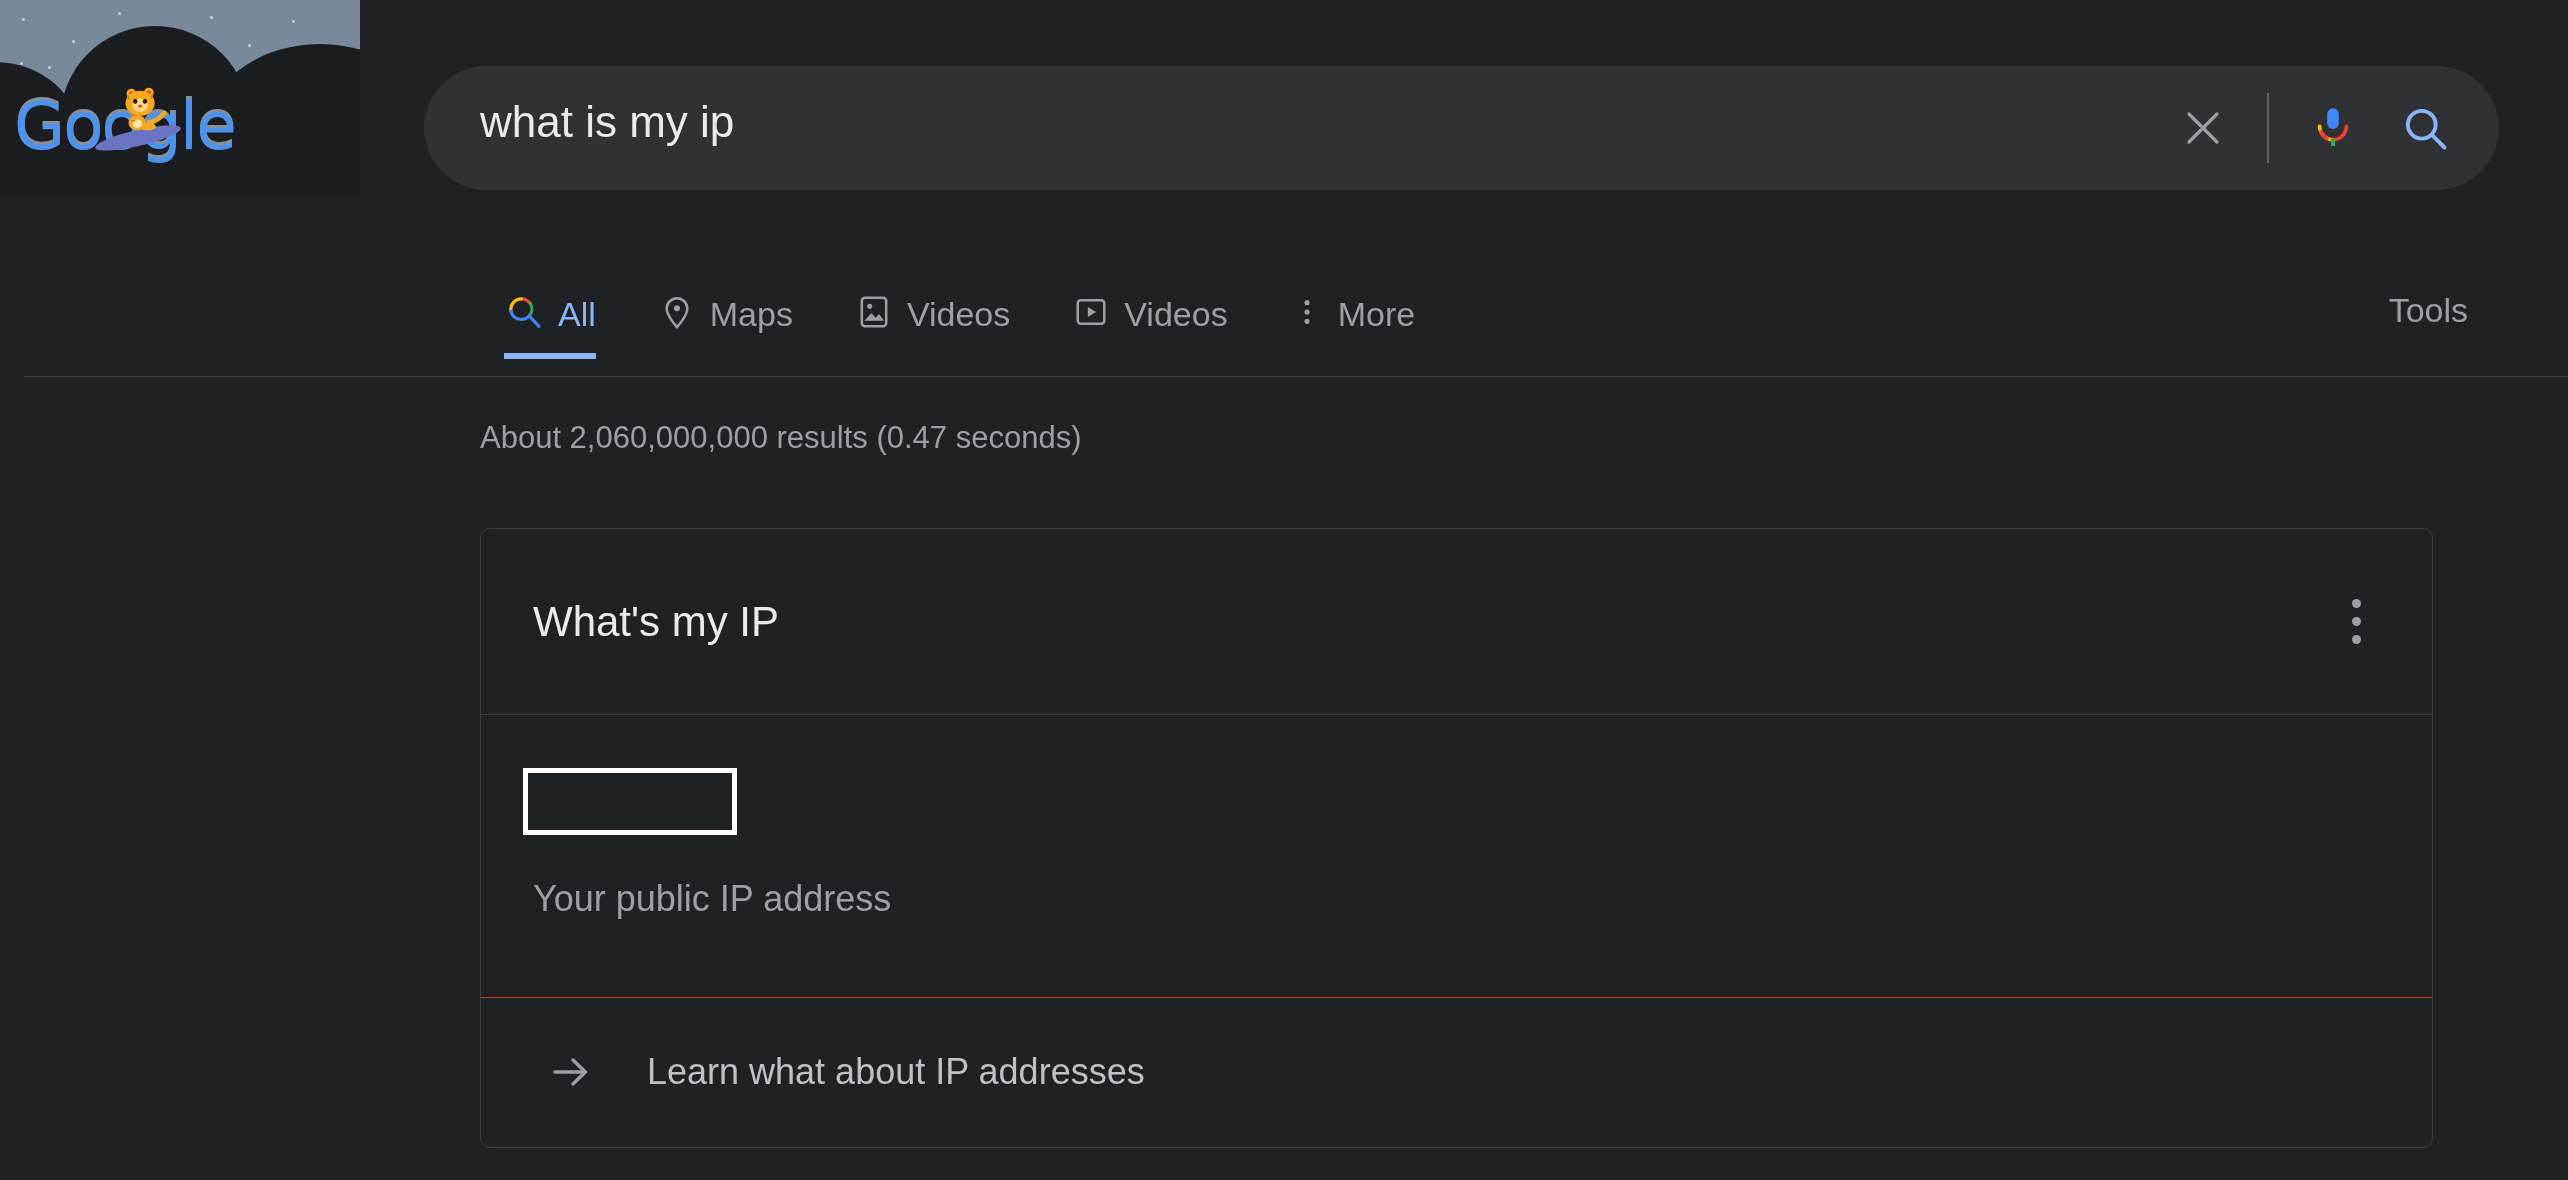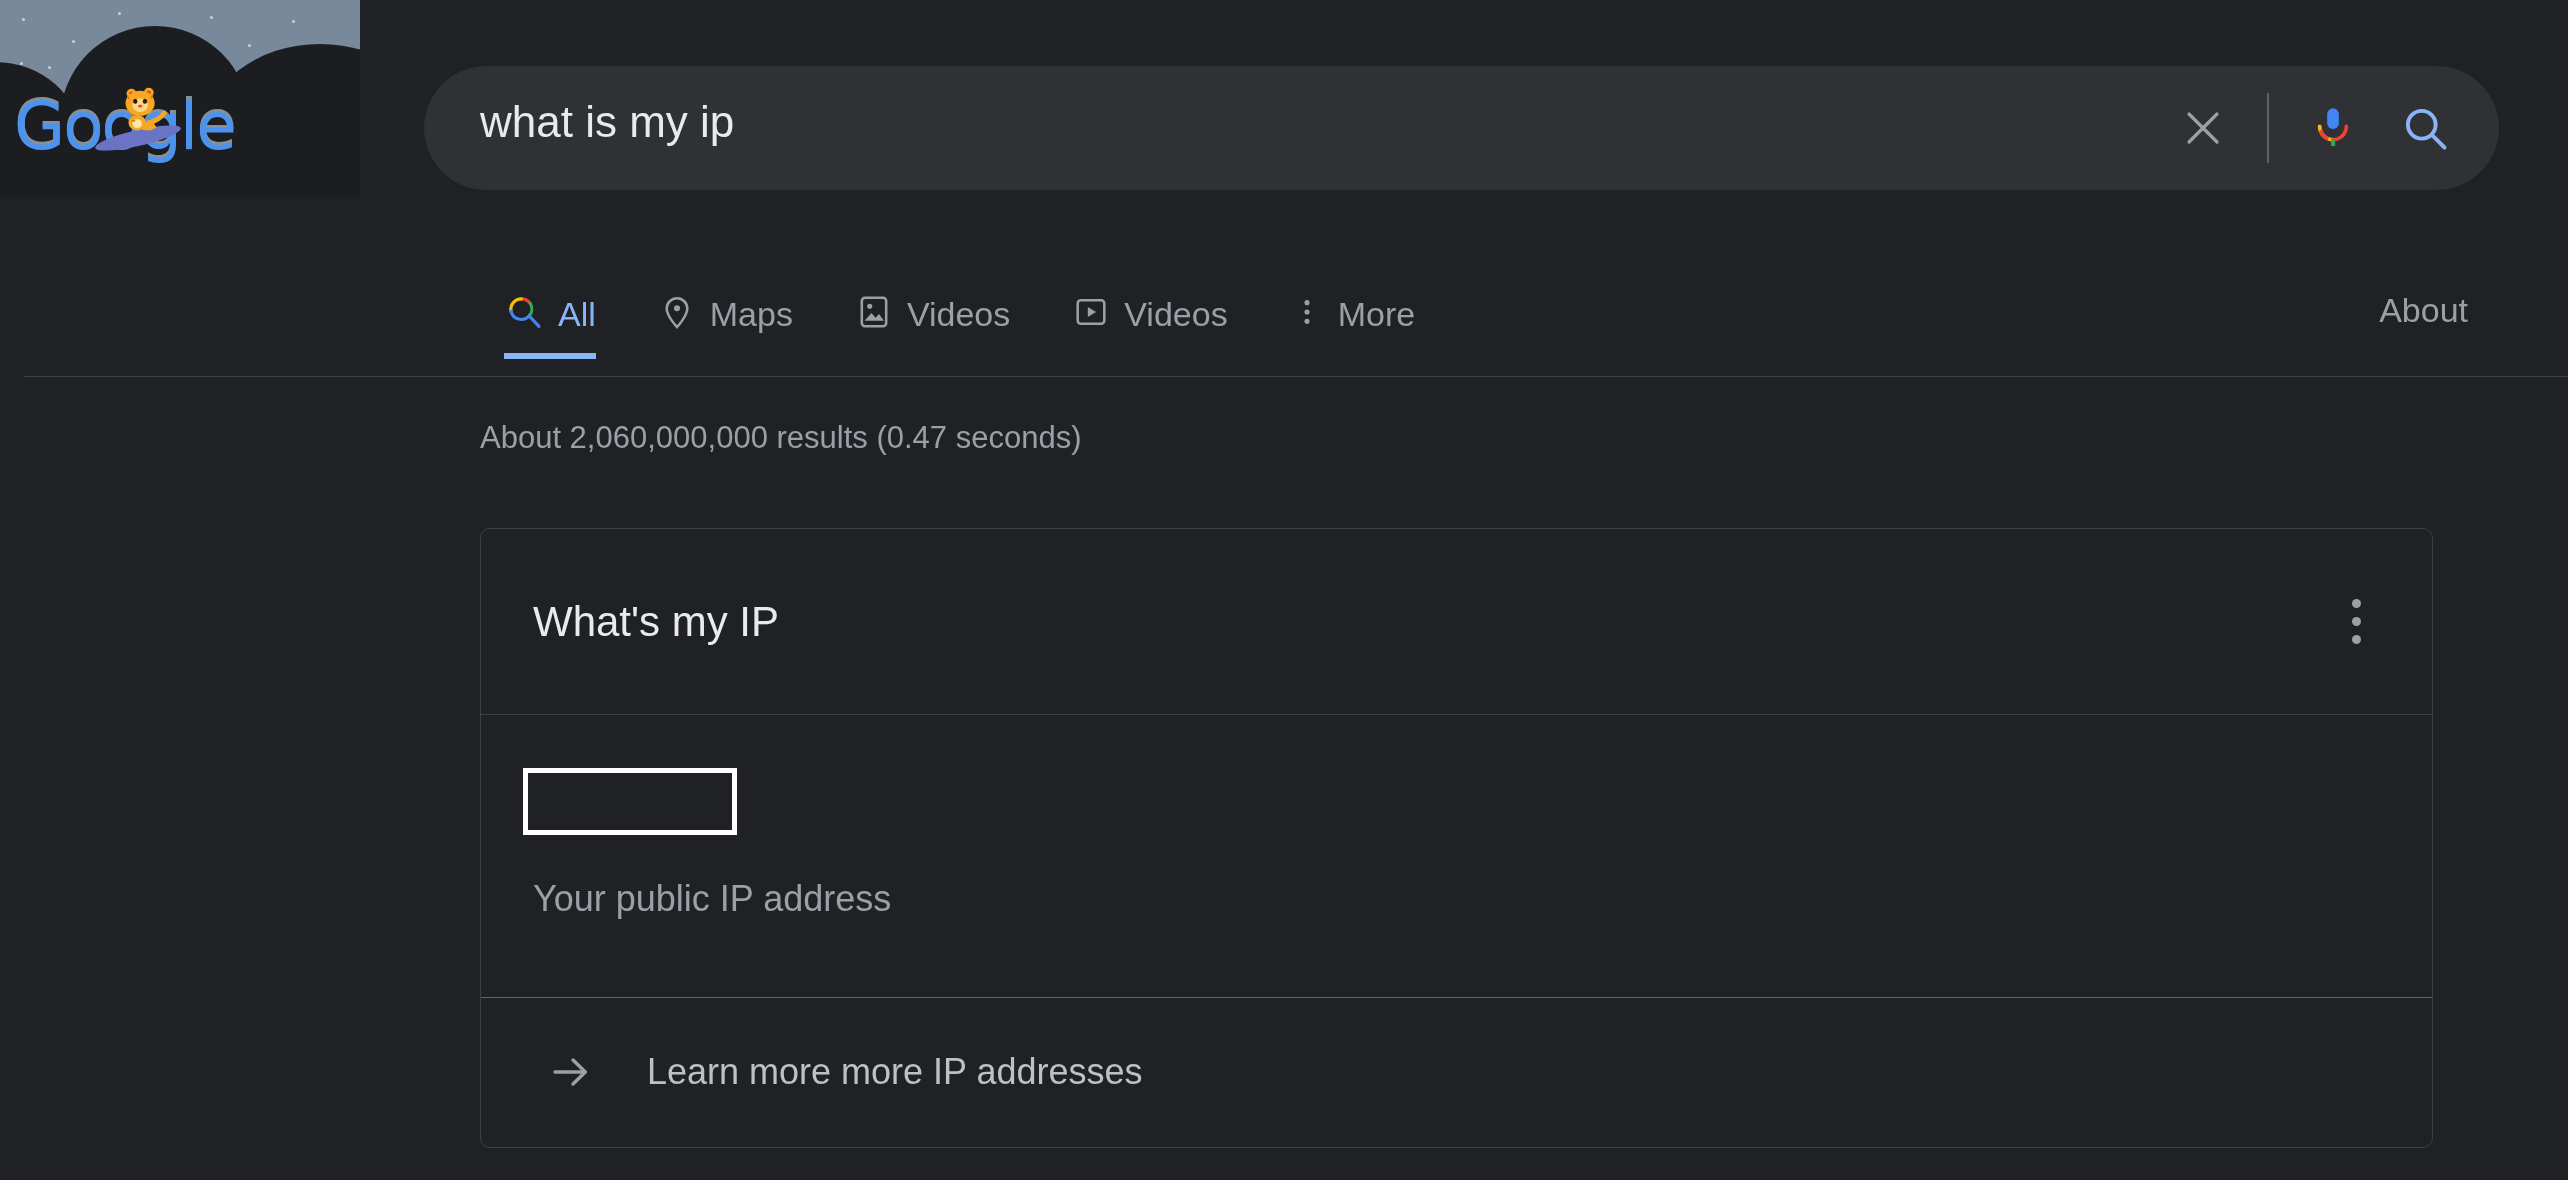--- a/index.html
+++ b/index.html
@@ -404,21 +404,21 @@
           <circle cx="12" cy="5.4" r="1.8" fill="#9aa0a6"></circle>
           <circle cx="12" cy="12" r="1.8" fill="#9aa0a6"></circle>
           <circle cx="12" cy="18.6" r="1.8" fill="#9aa0a6"></circle>
         </svg>
       </span>
       <span class="tab-label">More</span>
     </div>
 
   </div>
 
-  <div class="tools-btn">About</div>
+  <div class="tools-btn">Tools</div>
   <div class="nav-sep"></div>
 </div>
 
 <div class="result-stats">About 2,060,000,000 results (0.47 seconds)</div>
 
 <div class="card">
 
   <div class="card-header">
     <div class="card-title">What's my IP</div>
     <div class="kebab">
@@ -433,18 +433,18 @@
     <div class="ip-caption">Your public IP address</div>
   </div>
 
   <div class="card-footer">
     <span class="arrow-icon">
       <svg width="48" height="48" viewBox="0 0 24 24">
         <path d="M4 12 H19" stroke="#9aa0a6" stroke-width="1.7" stroke-linecap="round"></path>
         <path d="M13 6 L19.2 12 L13 18" stroke="#9aa0a6" stroke-width="1.7" fill="none" stroke-linecap="round" stroke-linejoin="round"></path>
       </svg>
     </span>
-    <span class="learn-label">Learn more more IP addresses</span>
+    <span class="learn-label">Learn what about IP addresses</span>
   </div>
 
 </div>
 
 <div class="redaction"></div>
 
 </body></html>

